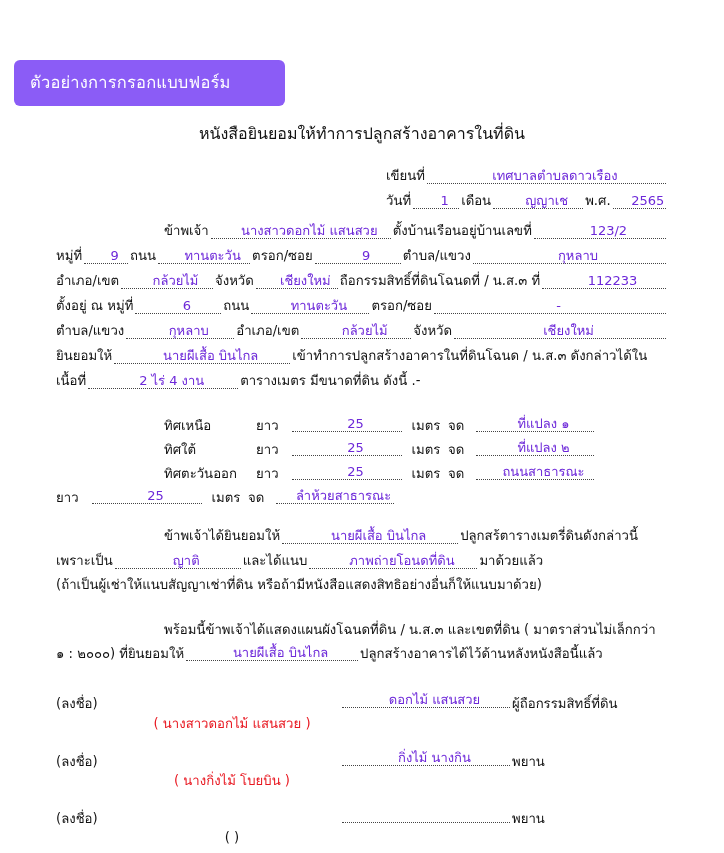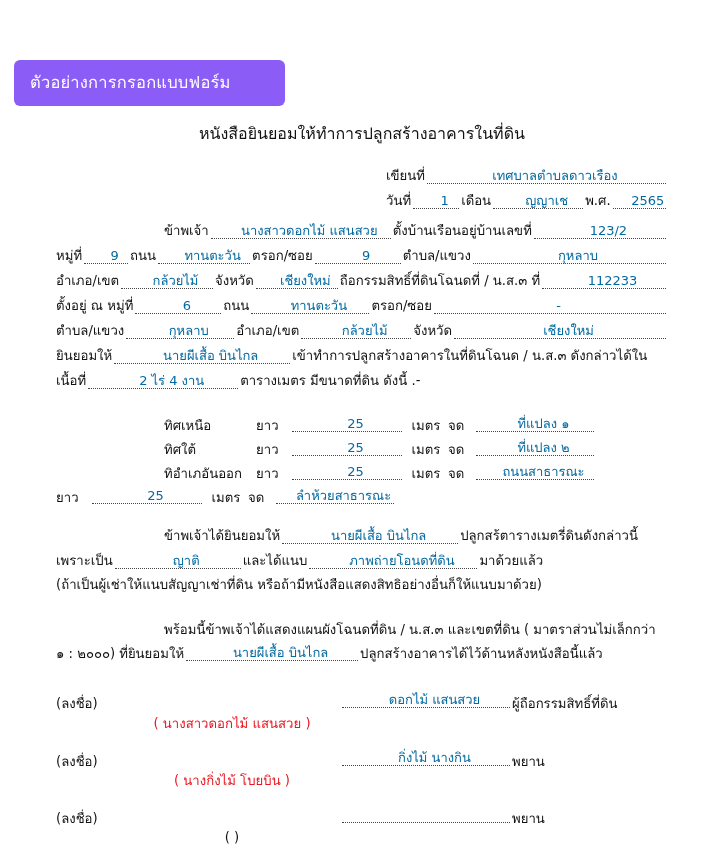--- a/index.html
+++ b/index.html
@@ -79,21 +79,21 @@
     margin: 0 2px;
     overflow: visible;
   }
   .fill.grow { flex: 1 1 auto; }
   .fill > .val {
     position: absolute;
     left: 17px;
     right: 0;
     bottom: 1px;
     text-align: center;
-    color: #0369a1;
+    color: #6d28d9;
     font-size: 13px;
     line-height: 13px;
     white-space: nowrap;
   }
 
   .red { color: #e8161f; }
 
   
   .dir-row {
     display: flex;
@@ -276,21 +276,21 @@
         <span class="val">25</span>
       </span>
       <span class="dir-metre">เมตร</span>
       <span class="dir-jod">จด</span>
       <span class="fill" style="width:118px">
         <span class="val">ที่แปลง ๒</span>
       </span>
     </div>
 
     <div class="dir-row">
-      <span class="dir-name">ทิอำเภอันออก</span>
+      <span class="dir-name">ทิศตะวันออก</span>
       <span class="dir-yao">ยาว</span>
       <span class="fill" style="width:110px">
         <span class="val">25</span>
       </span>
       <span class="dir-metre">เมตร</span>
       <span class="dir-jod">จด</span>
       <span class="fill" style="width:118px">
         <span class="val">ถนนสาธารณะ</span>
       </span>
     </div>

